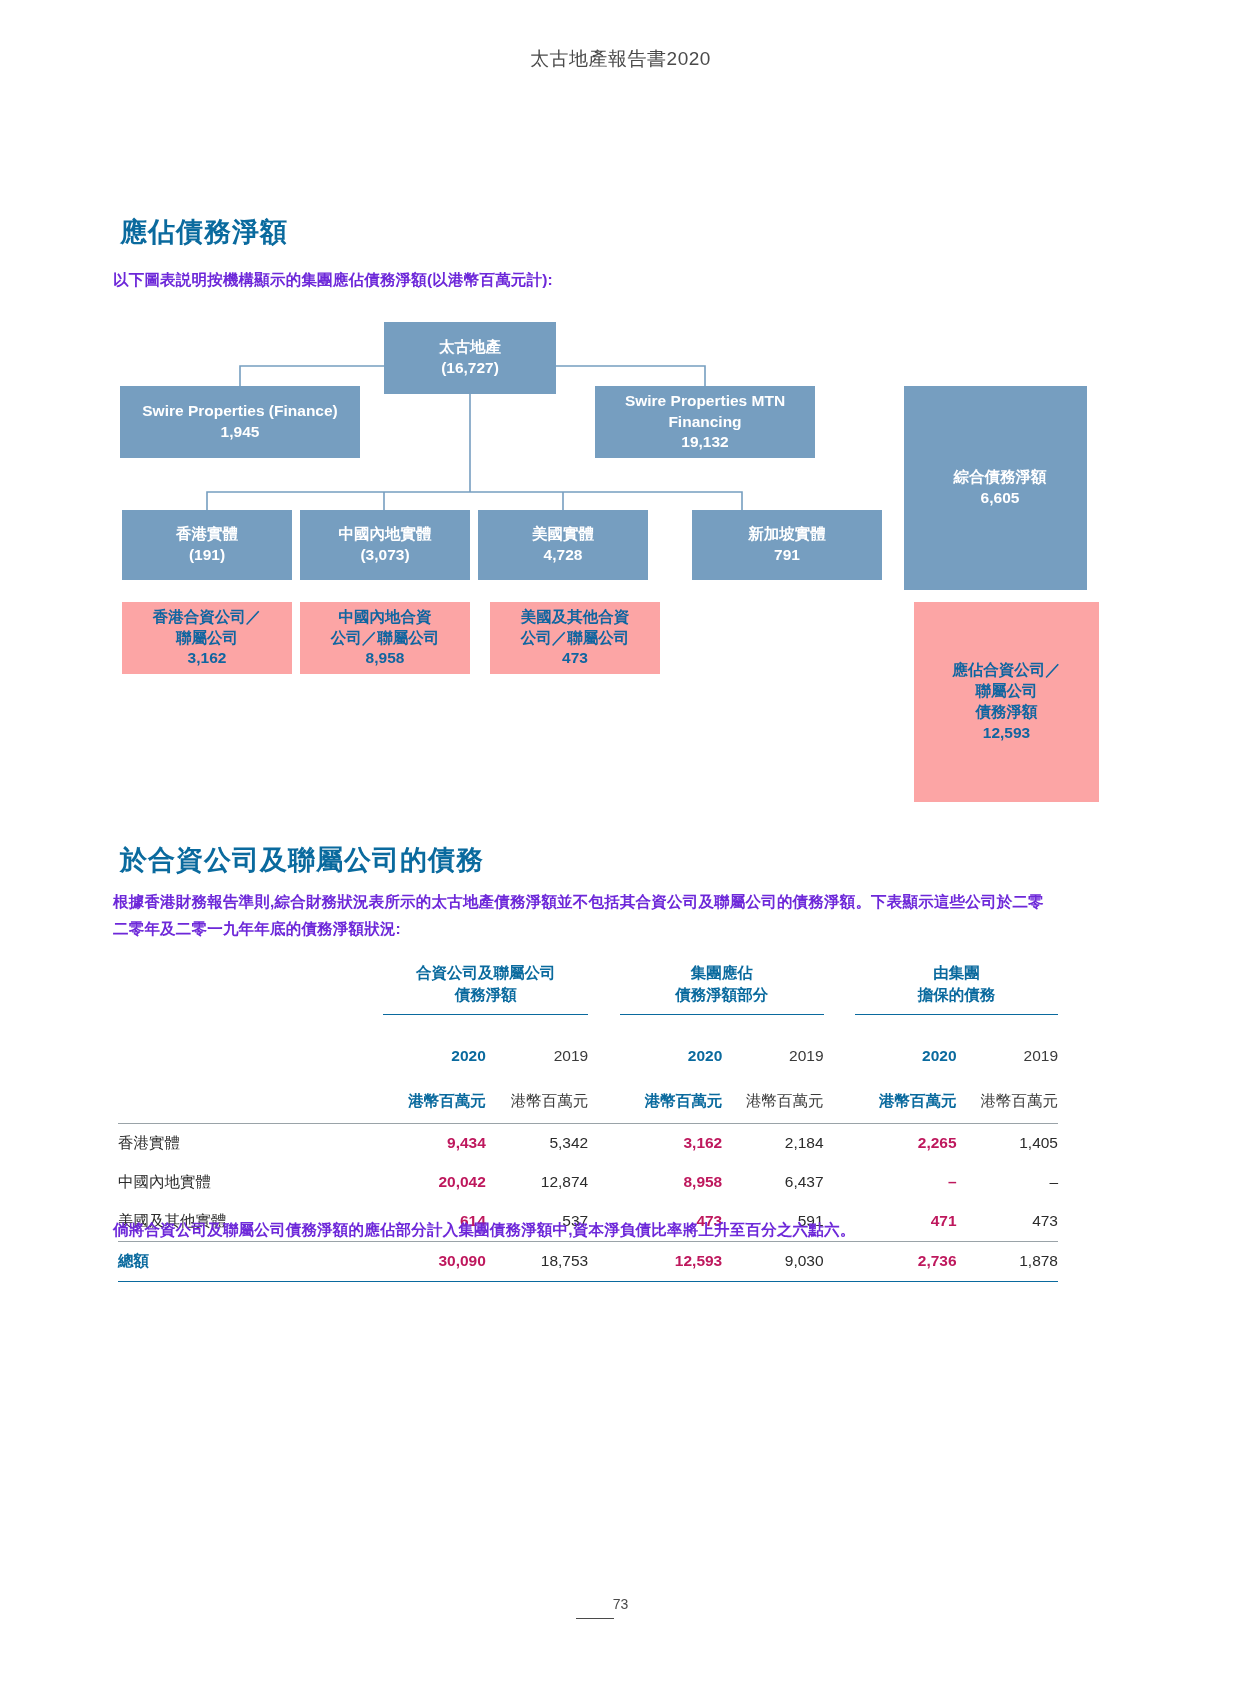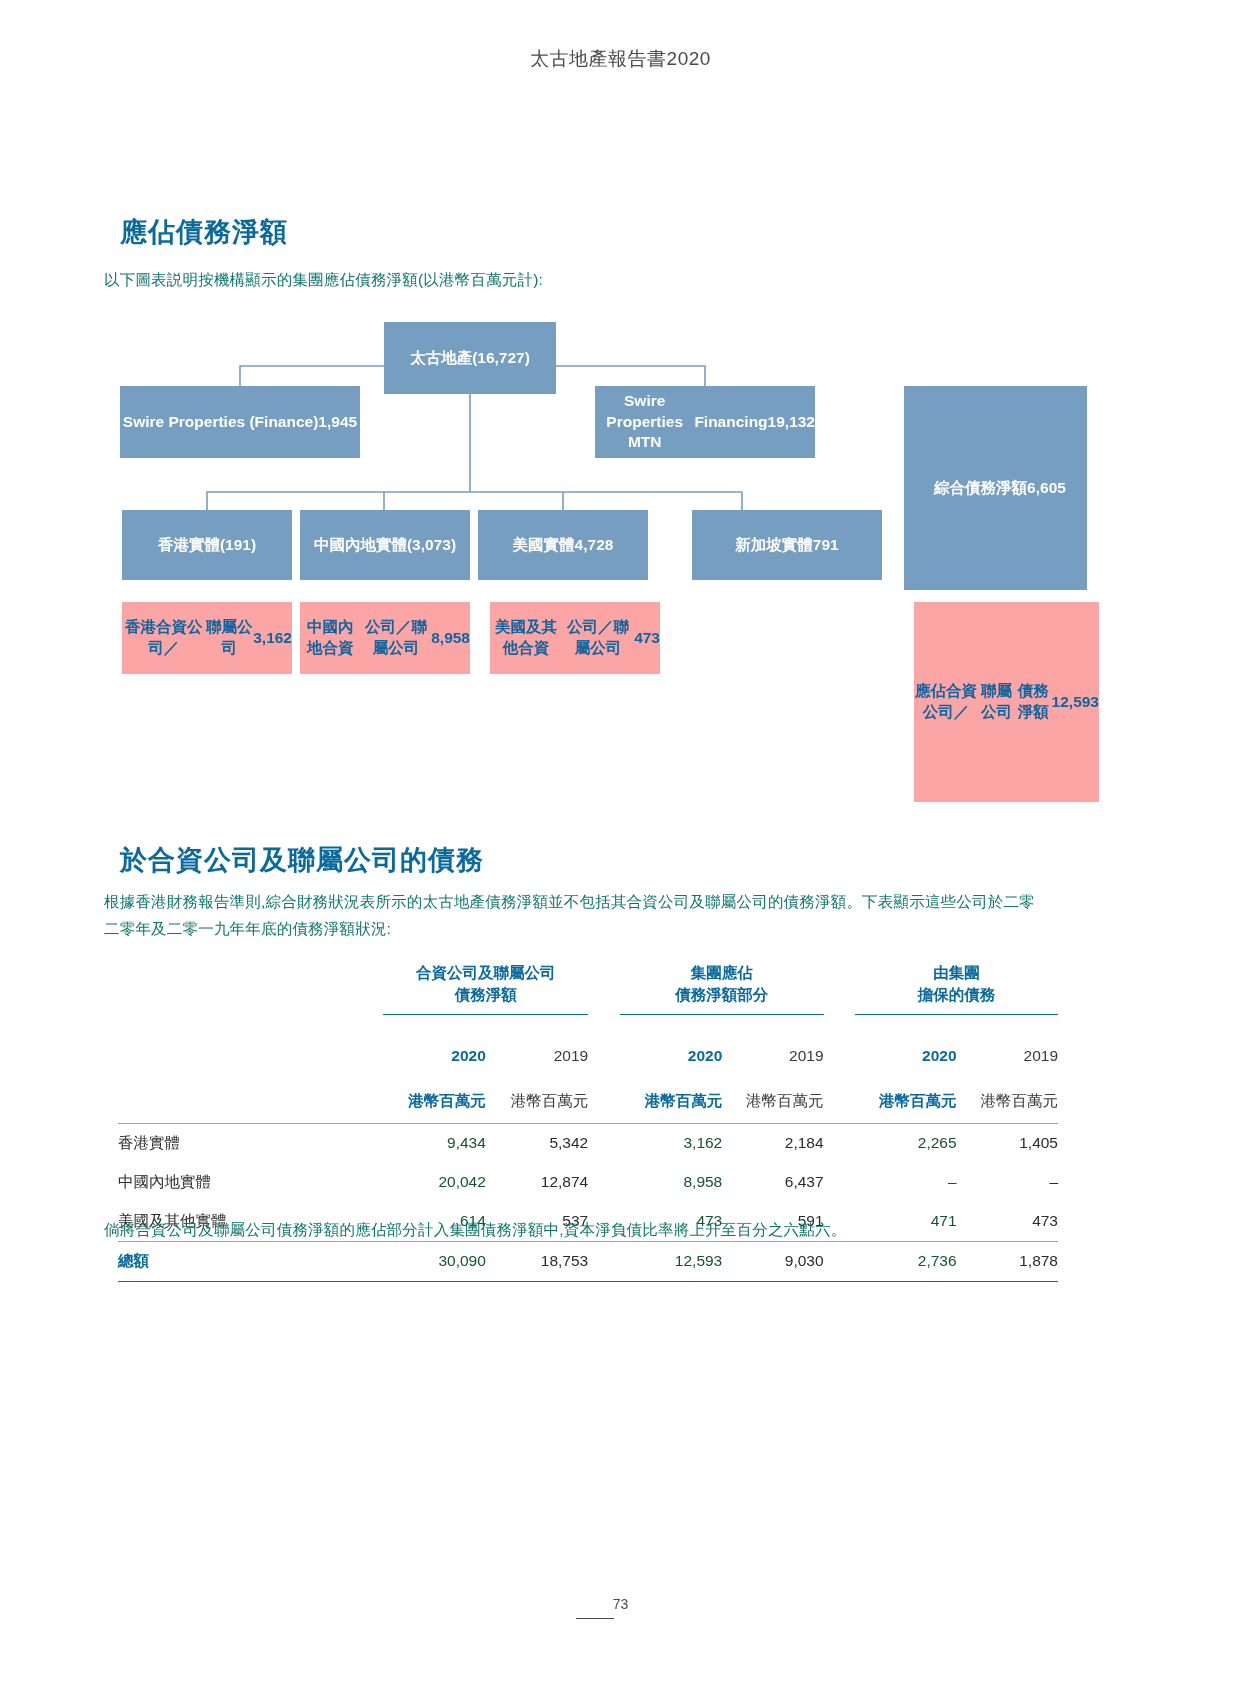--- a/index.html
+++ b/index.html
@@ -18,33 +18,33 @@
 
   
   .sec-title{
     position:absolute;left:120px;font-size:27px;font-weight:bold;
     color:#0a6a9e;letter-spacing:1px;
   }
   #t1{top:214px;}
   #t2{top:842px;}
 
   .lead{
-    position:absolute;left:104px;font-size:15.5px;color:#0f766e;
-    letter-spacing:.2px;line-height:1.75;
+    position:absolute;left:113px;font-size:15.5px;color:#6d28d9;
+    letter-spacing:.2px;line-height:1.75;font-weight:bold;
   }
   #lead1{top:266px;}
   #para2{top:888px;width:940px;}
   #para3{top:1216px;width:940px;}
 
   
   .chart{position:absolute;left:0;top:0;width:1241px;height:820px;}
   .chart svg{position:absolute;left:0;top:0;}
   .box{
     position:absolute;box-sizing:border-box;
-    display:flex;flex-direction:row;align-items:center;justify-content:center;
+    display:flex;flex-direction:column;align-items:center;justify-content:center;
     text-align:center;line-height:1.35;font-weight:bold;
   }
   .box.dark{background:#769ec0;color:#ffffff;}
   .box.light{background:#fca5a5;color:#1065a0;}
   .box .ln{display:block;}
   .box.dark .ln{font-size:15.5px;}
   .box.light .ln{font-size:15.5px;}
 
   
   .tbl{position:absolute;left:118px;top:962px;width:940px;}
@@ -58,21 +58,21 @@
   .yr{
     text-align:right;font-size:15.5px;line-height:1.45;
     padding:8px 0 10px 0;white-space:pre-line;
   }
   .yr.cur{color:#0a6a9e;font-weight:bold;}
   .yr.prev{color:#3a3a3a;}
   .hdr-rule td,.hdr-rule th{border-bottom:1.1px solid #9aa3a8;height:1px;}
   tbody td{padding:9px 0;}
   .rowlbl{text-align:left;color:#2b2b2b;}
   .num{text-align:right;}
-  .num.cur{color:#14532d;font-weight:normal;}
+  .num.cur{color:#be185d;font-weight:bold;}
   .num.prev{color:#2b2b2b;}
   .total td{
     border-top:1.1px solid #9aa3a8;border-bottom:1.6px solid #0a6a9e;
     padding:9px 0;
   }
   .total .rowlbl{color:#0a6a9e;font-weight:bold;}
   .pad{width:36px;}
 
   
   .pg-num{

